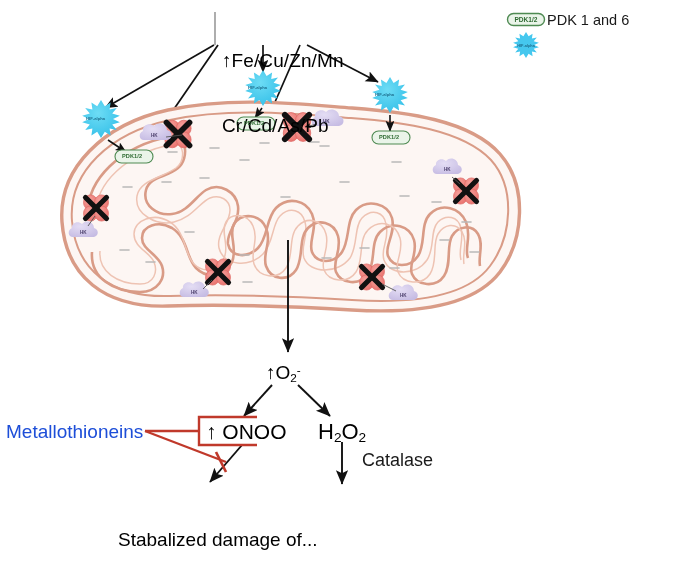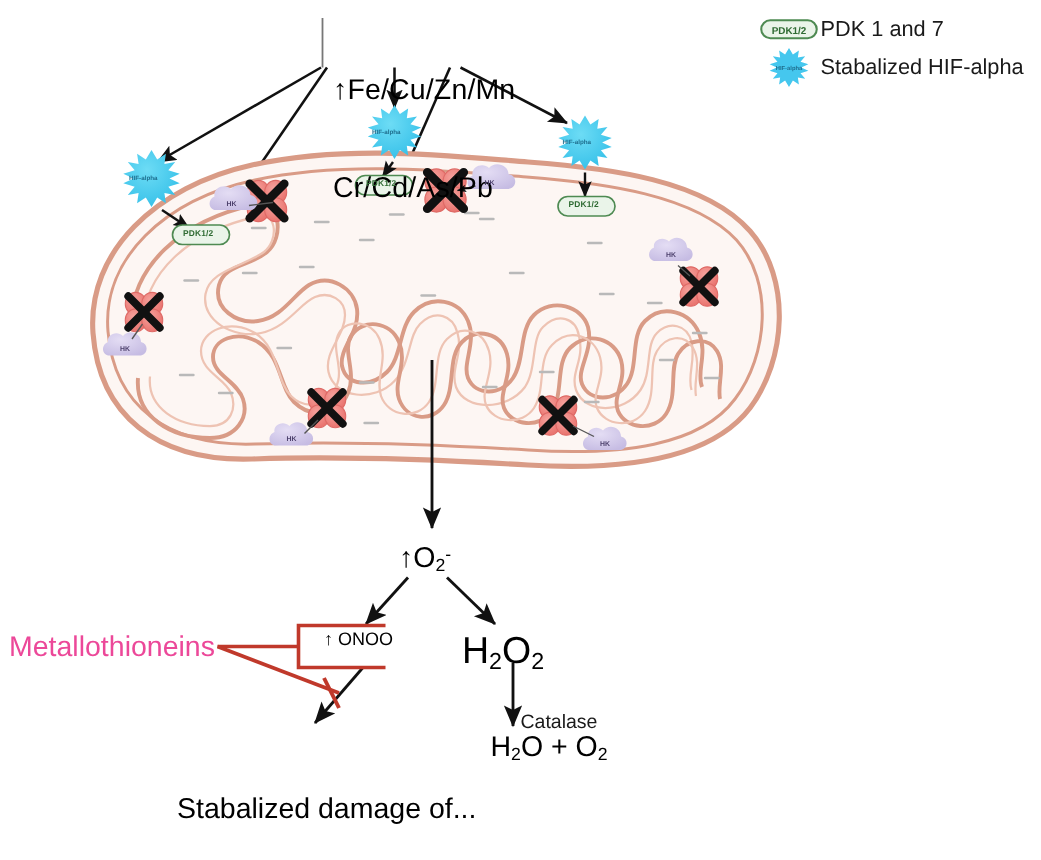--- a/index.html
+++ b/index.html
@@ -21,25 +21,25 @@
 
   
   #legend{position:absolute;left:505px;top:8px;width:190px;}
   .legend-row{display:flex;align-items:center;height:23px;margin-bottom:2px;}
   .legend-ico{width:42px;display:flex;justify-content:center;align-items:center;height:23px;}
   .legend-label{font-size:14.5px;color:#1a1a1a;white-space:nowrap;}
 
   
   .lbl-o2{left:266px;top:362px;font-size:19px;}
   .lbl-sod{left:316px;top:390px;font-size:12.5px;color:#1a1a1a;}
-  .lbl-h2o2{left:308px;top:420px;font-size:25px;}
-  .lbl-catalase{left:347px;top:450px;font-size:13px;color:#1a1a1a;margin-top:24px;}
+  .lbl-h2o2{left:318px;top:420px;font-size:22px;}
+  .lbl-catalase{left:362px;top:450px;font-size:18px;color:#1a1a1a;}
   .lbl-h2o-o2{left:327px;top:488px;font-size:19px;}
-  .lbl-onoo{left:216px;top:420px;font-size:12px;text-align:center;}
-  .lbl-metallo{left:6px;top:421px;font-size:19px;color:#ec4899;}
+  .lbl-onoo{left:206px;top:420px;font-size:21px;text-align:center;}
+  .lbl-metallo{left:6px;top:421px;font-size:19px;color:#1d4ed8;}
   #oxidative{left:118px;top:485px;font-size:19px;}
   #oxidative div{line-height:1.23;}
 
   sub{font-size:.62em;vertical-align:-0.25em;}
   sup{font-size:.62em;vertical-align:0.42em;}
 
   
   .mk{position:absolute;white-space:nowrap;pointer-events:none;}
   .mk-pdk{font-size:5.6px;color:#2f6b33;font-weight:700;letter-spacing:.1px;}
   .mk-hk{font-size:4.6px;color:#4b3f6b;font-weight:700;}
@@ -394,36 +394,35 @@
 
   <div id="legend">
 
     <div class="legend-row">
       <div class="legend-ico">
         <svg width="40" height="15" viewBox="0 0 40 15">
           <rect x="1.5" y="1.5" width="37" height="12" rx="6" fill="#eaf4e9" stroke="#4e8a52" stroke-width="1.4"></rect>
           <text x="20" y="10.4" text-anchor="middle" font-family="Liberation Sans, sans-serif" font-size="6.6" font-weight="700" fill="#2f6b33">PDK1/2</text>
         </svg>
       </div>
-      <div class="legend-label">PDK 1 and 7</div>
+      <div class="legend-label">PDK 1 and 6</div>
     </div>
 
 
 
     <div class="legend-row">
       <div class="legend-ico">
         <svg width="28" height="28" viewBox="-14 -14 28 28">
           <path d="M0,-13 L2.6,-8.7 L6.6,-11.3 L5.9,-6.6 L10.8,-7.5 L7.7,-3.8 L12.9,-2.2
                    L8.2,0 L12.9,2.2 L7.7,3.8 L10.8,7.5 L5.9,6.6 L6.6,11.3 L2.6,8.7 L0,13
                    L-2.6,8.7 L-6.6,11.3 L-5.9,6.6 L-10.8,7.5 L-7.7,3.8 L-12.9,2.2
                    L-8.2,0 L-12.9,-2.2 L-7.7,-3.8 L-10.8,-7.5 L-5.9,-6.6 L-6.6,-11.3 L-2.6,-8.7 Z" fill="#45c7ee"></path>
           <text x="0" y="1.6" text-anchor="middle" font-family="Liberation Sans, sans-serif" font-size="3.9" font-weight="700" fill="#1f6f8f">HIF-alpha</text>
         </svg>
       </div>
-      <div class="legend-label">Stabalized HIF-alpha</div>
     </div>
   </div>
 
   <div class="mk mk-pdk" style="left:122px;top:153px;">PDK1/2</div>
   <div class="mk mk-pdk" style="left:244px;top:120px;">PDK1/2</div>
   <div class="mk mk-pdk" style="left:379px;top:134px;">PDK1/2</div>
 
   <div class="mk mk-hk" style="left:151px;top:133px;">HK</div>
   <div class="mk mk-hk" style="left:323px;top:119px;">HK</div>
   <div class="mk mk-hk" style="left:80px;top:230px;">HK</div>
@@ -435,21 +434,20 @@
   <div class="mk mk-hif" style="left:248px;top:85px;">HIF-alpha</div>
   <div class="mk mk-hif" style="left:375px;top:92px;">HIF-alpha</div>
 
   <div class="txt lbl-o2"><span>↑O</span><sub>2</sub><sup>-</sup></div>
 
 
   <div class="txt lbl-h2o2"><span>H</span><sub>2</sub><span>O</span><sub>2</sub></div>
 
   <div class="txt lbl-catalase">Catalase</div>
 
-  <div class="txt lbl-h2o-o2"><span>H</span><sub>2</sub><span>O + O</span><sub>2</sub></div>
 
   <div class="txt lbl-onoo">↑ ONOO</div>
 
   <div class="txt lbl-metallo">Metallothioneins</div>
 
   <div class="txt" id="oxidative">
     <div>Stabalized damage of...</div>
     
     
     

